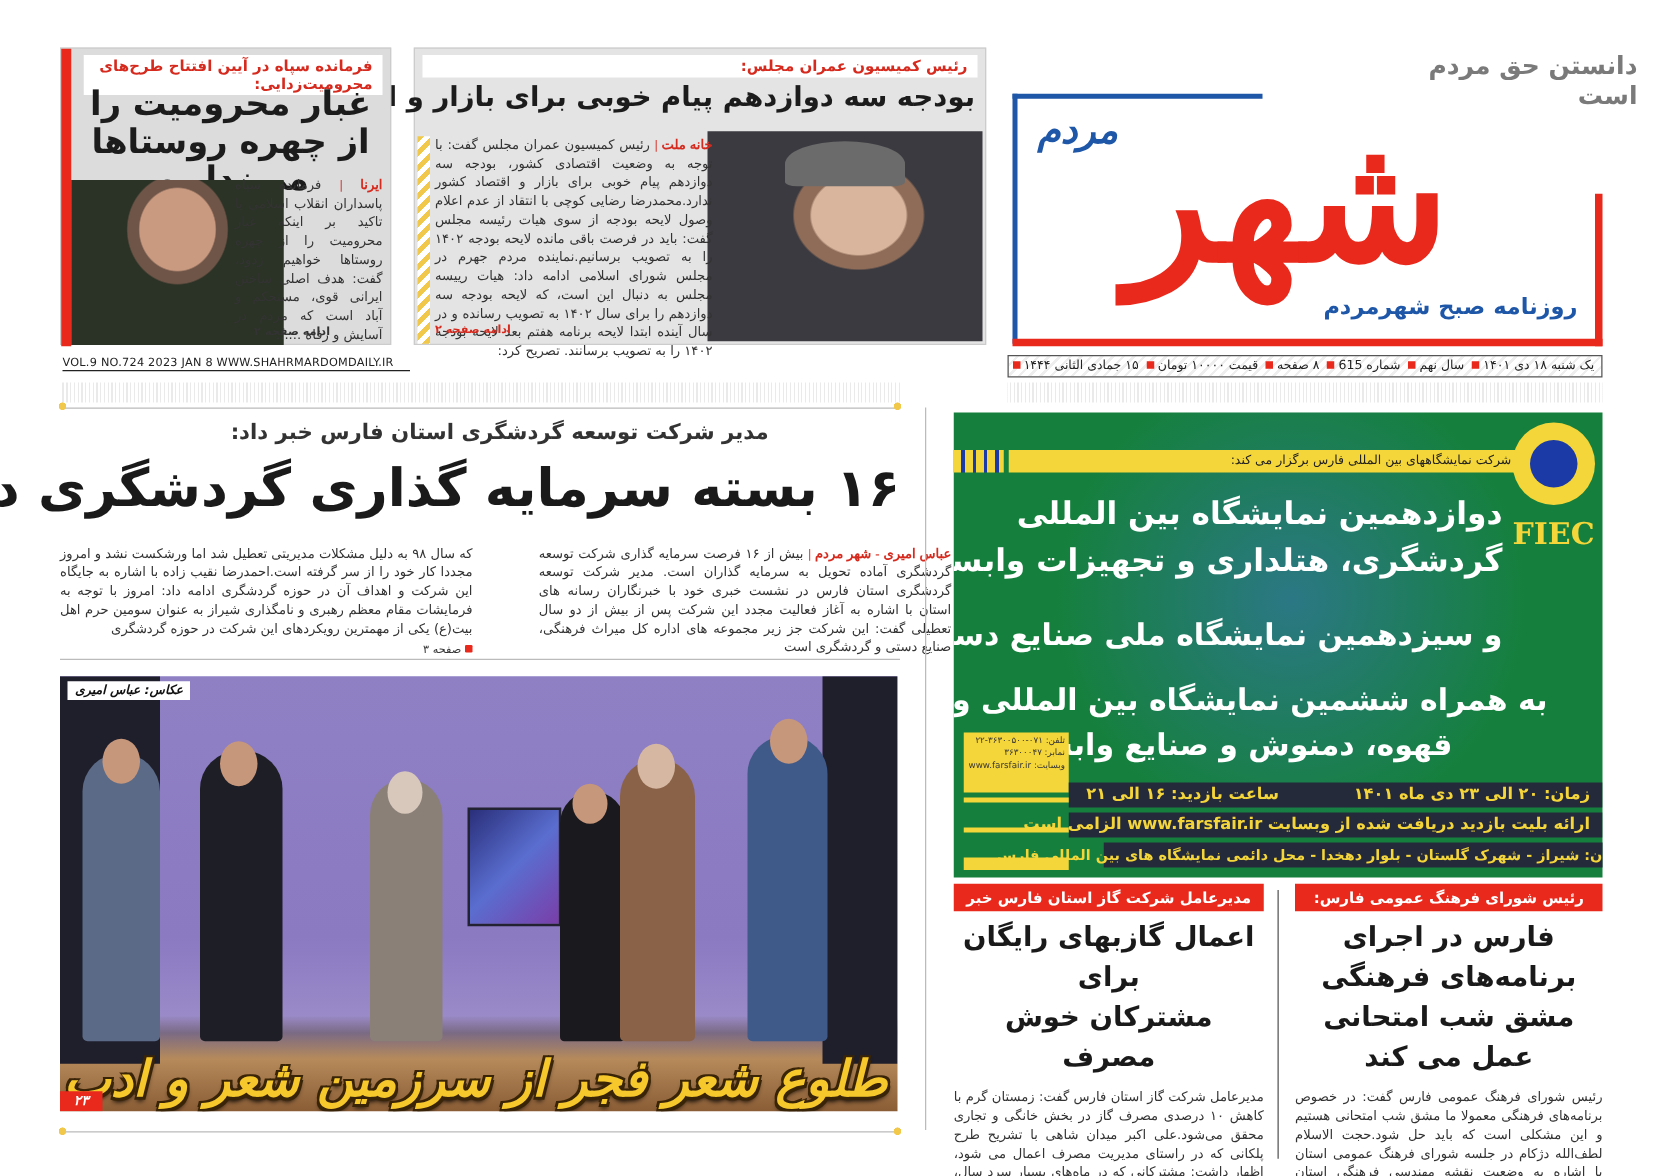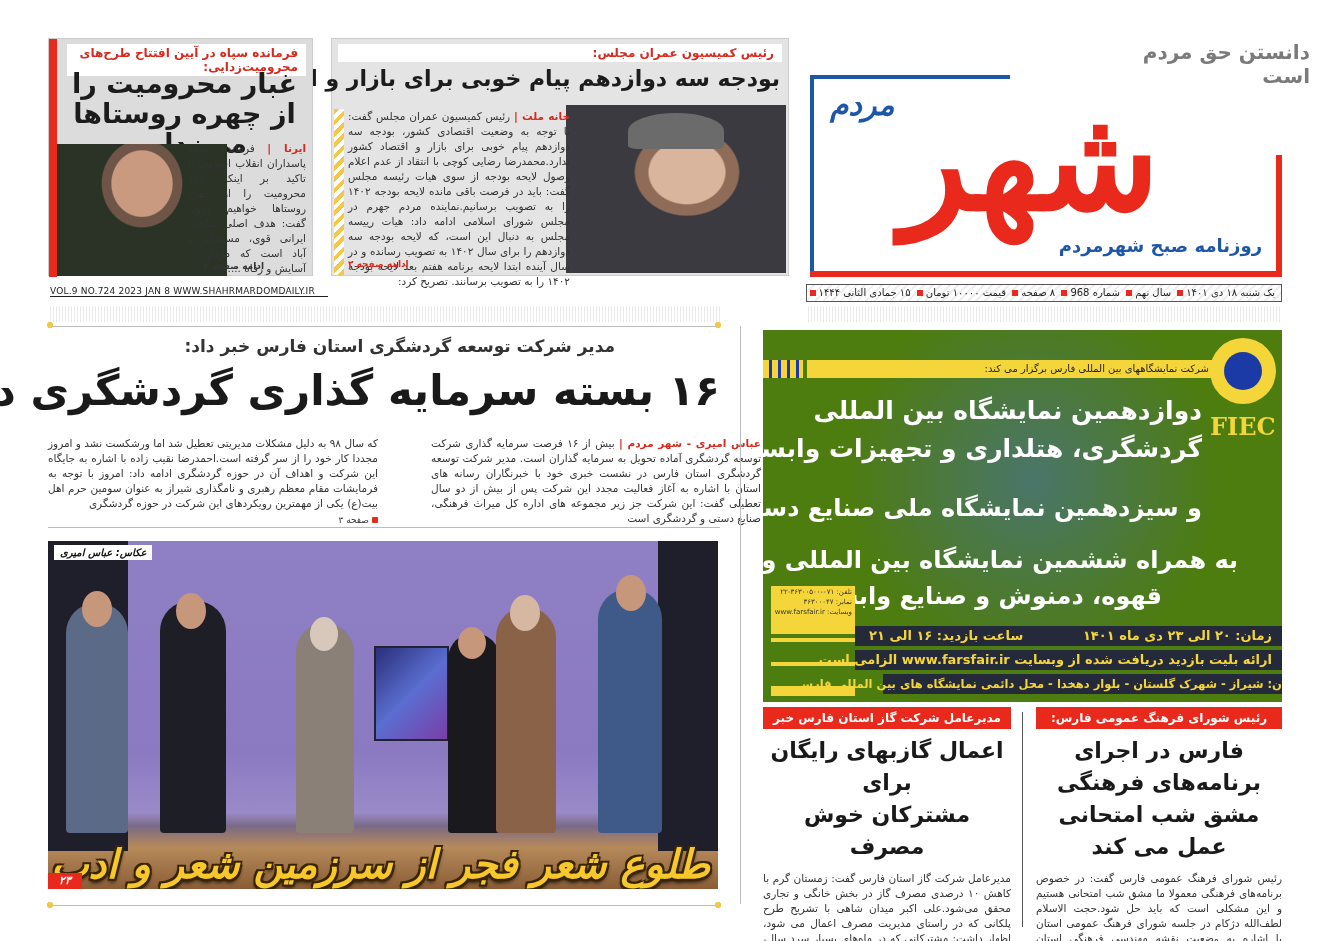--- a/index.html
+++ b/index.html
@@ -23,21 +23,21 @@
   #datebar { left: 806px; top: 284px; width: 476px; height: 18px; border: 1px solid #555;
     background: repeating-linear-gradient(135deg, #fff 0 4px, #eee 4px 6px);
     font-size: 10px; line-height: 16px; direction: rtl; text-align: right; padding-right: 6px; white-space: nowrap; overflow: hidden; }
   #datebar .sq { display:inline-block; width:6px; height:6px; background:#e8291c; margin:0 3px; }
 
   
   .topbox { background: #e4e4e4; border: 1px solid #ccc; }
   .kicker-white { background:#fff; color:#d62a1e; font-size:12px; font-weight:bold; text-align:right; direction:rtl; padding:2px 8px; }
   .headline-dark { color:#1c1c1c; font-weight:bold; direction:rtl; text-align:right; }
   .body-text { font-size:10.5px; line-height:15px; color:#333; direction:rtl; text-align:justify; }
-  .src { color:#d62a1e; font-weight:bold; }
+  .src { color:#d62a1e; font-weight:bold;font-family:Liberation Serif, serif; }
   .cont { color:#d62a1e; font-size:9px; font-weight:bold; direction:rtl; }
 
   #box-budget { left: 331px; top: 38px; width: 458px; height: 238px; }
   #box-budget .kicker-white { margin:5px 6px 0 6px; }
   #box-budget .photo { position:absolute; right:2px; bottom:2px; width:220px; height:168px;
     background: radial-gradient(ellipse at 55% 40%, #d8b59c 0 22%, #8f6c58 23% 30%, #3a3a40 31% 100%); }
   #box-budget .photo .hair { position:absolute; left:62px; top:8px; width:96px; height:36px; border-radius:50% 50% 10% 10%; background:#6b6b6b; }
   #box-budget .stripes { position:absolute; left:2px; top:70px; width:10px; height:166px; background: repeating-linear-gradient(135deg, #f2c84b 0 4px, #fff 4px 8px); }
 
   #box-irgc { left: 48px; top: 38px; width: 265px; height: 238px; background:#dcdcdc; }
@@ -65,21 +65,21 @@
   #big-photo .curtain { position:absolute; top:0; width:80px; height:310px; background:#1f1f2c; }
   #big-photo .person { position:absolute; bottom:56px; border-radius:30px 30px 4px 4px; }
   #big-photo .head { position:absolute; border-radius:50%; background:#c7977c; }
   #big-photo .easel { position:absolute; left:326px; top:105px; width:75px; height:95px; background: linear-gradient(135deg,#2a2f7a,#5a6ed0 50%,#7a3ea8); border:2px solid #223; }
   #photo-credit { position:absolute; left:6px; top:4px; background:#fff; color:#111; font-size:10px; font-weight:bold; padding:2px 6px; direction:rtl; }
   #photo-headline { position:absolute; left:8px; right:8px; bottom:2px; font-size:40px; font-weight:bold; color:#f6c82c; text-align:center; direction:rtl; white-space:nowrap;
     text-shadow: 2px 2px 0 #3a2408, -2px -2px 0 #3a2408, 2px -2px 0 #3a2408, -2px 2px 0 #3a2408, 0 3px 4px #000; letter-spacing:-1px; }
   #page-badge { position:absolute; left:0; bottom:0; width:34px; height:16px; background:#e8291c; color:#fff; font-size:11px; font-weight:bold; text-align:center; line-height:16px; }
 
   
-  #ad { left: 763px; top: 330px; width: 519px; height: 372px; background:#4d7c0f; overflow:hidden; }
+  #ad { left: 763px; top: 330px; width: 519px; height: 372px; background:#15803d; overflow:hidden; }
   #ad .glow { position:absolute; left:80px; top:-40px; width:380px; height:380px; border-radius:50%; background: radial-gradient(circle, rgba(70,110,220,0.45) 0%, rgba(27,58,166,0) 70%); }
   #ad .yellow-band { position:absolute; left:44px; top:30px; width:408px; height:18px; background:#f5d63a; font-size:10px; line-height:18px; direction:rtl; padding-right:6px; color:#222; }
   #ad .bars { position:absolute; left:0; top:30px; width:40px; height:18px; background:repeating-linear-gradient(90deg,#f5d63a 0 6px,#1b3aa6 6px 9px); }
   #ad .emblem { position:absolute; right:6px; top:8px; width:66px; height:66px; border-radius:50%; background:#f5d63a; }
   #ad .emblem::after { content:""; position:absolute; left:14px; top:14px; width:38px; height:38px; border-radius:50%; background:#1b3aa6; }
   #ad .emblem-txt { position:absolute; right:8px; top:82px; width:64px; text-align:center; font-size:24px; font-weight:bold; color:#f5d63a; font-family:"DejaVu Serif", serif; }
   #ad .ad-line { position:absolute; right:80px; color:#fff; font-weight:bold; font-size:24px; direction:rtl; text-align:right; white-space:nowrap; }
   #ad .phone-box { position:absolute; left:8px; top:256px; width:84px; height:48px; background:#f5d63a; font-size:7px; line-height:10px; color:#333; text-align:right; direction:rtl; padding:1px 3px; }
   #ad .info-row { position:absolute; left:92px; width:427px; height:20px; background:#242a3a; color:#f5d63a; font-size:13px; font-weight:bold; line-height:20px; direction:rtl; padding-right:10px; white-space:nowrap; }
   #ad .stripe-yel { position:absolute; left:8px; width:84px; height:4px; background:#f5d63a; }
@@ -104,21 +104,21 @@
   <div class="red-bottom"></div>
   <div class="red-right"></div>
   <div class="logo-main">شهر</div>
   <div class="logo-sub">مردم</div>
   <div class="logo-tag">روزنامه صبح شهرمردم</div>
 </div>
 
 <div id="datebar" class="abs">
   <span>یک شنبه ۱۸ دی ۱۴۰۱</span><span class="sq"></span>
   <span>سال نهم</span><span class="sq"></span>
-  <span>شماره 968</span><span class="sq"></span>
+  <span>شماره 615</span><span class="sq"></span>
   <span>۸ صفحه</span><span class="sq"></span>
   <span>قیمت ۱۰۰۰۰ تومان</span><span class="sq"></span>
   <span>۱۵ جمادی الثانی ۱۴۴۴</span><span class="sq"></span>
   <span>۸ ژانویه ۲۰۲۳</span>
 </div>
 <div class="abs hatch" style="left:806px;top:306px;width:476px;height:16px;"></div>
 
 <div id="box-budget" class="abs topbox">
   <div class="kicker-white">رئیس کمیسیون عمران مجلس:</div>
   <div class="headline-dark" style="font-size:22px;padding:4px 8px 0 8px;white-space:nowrap;">بودجه سه دوازدهم پیام خوبی برای بازار و اقتصاد کشور ندارد</div>

